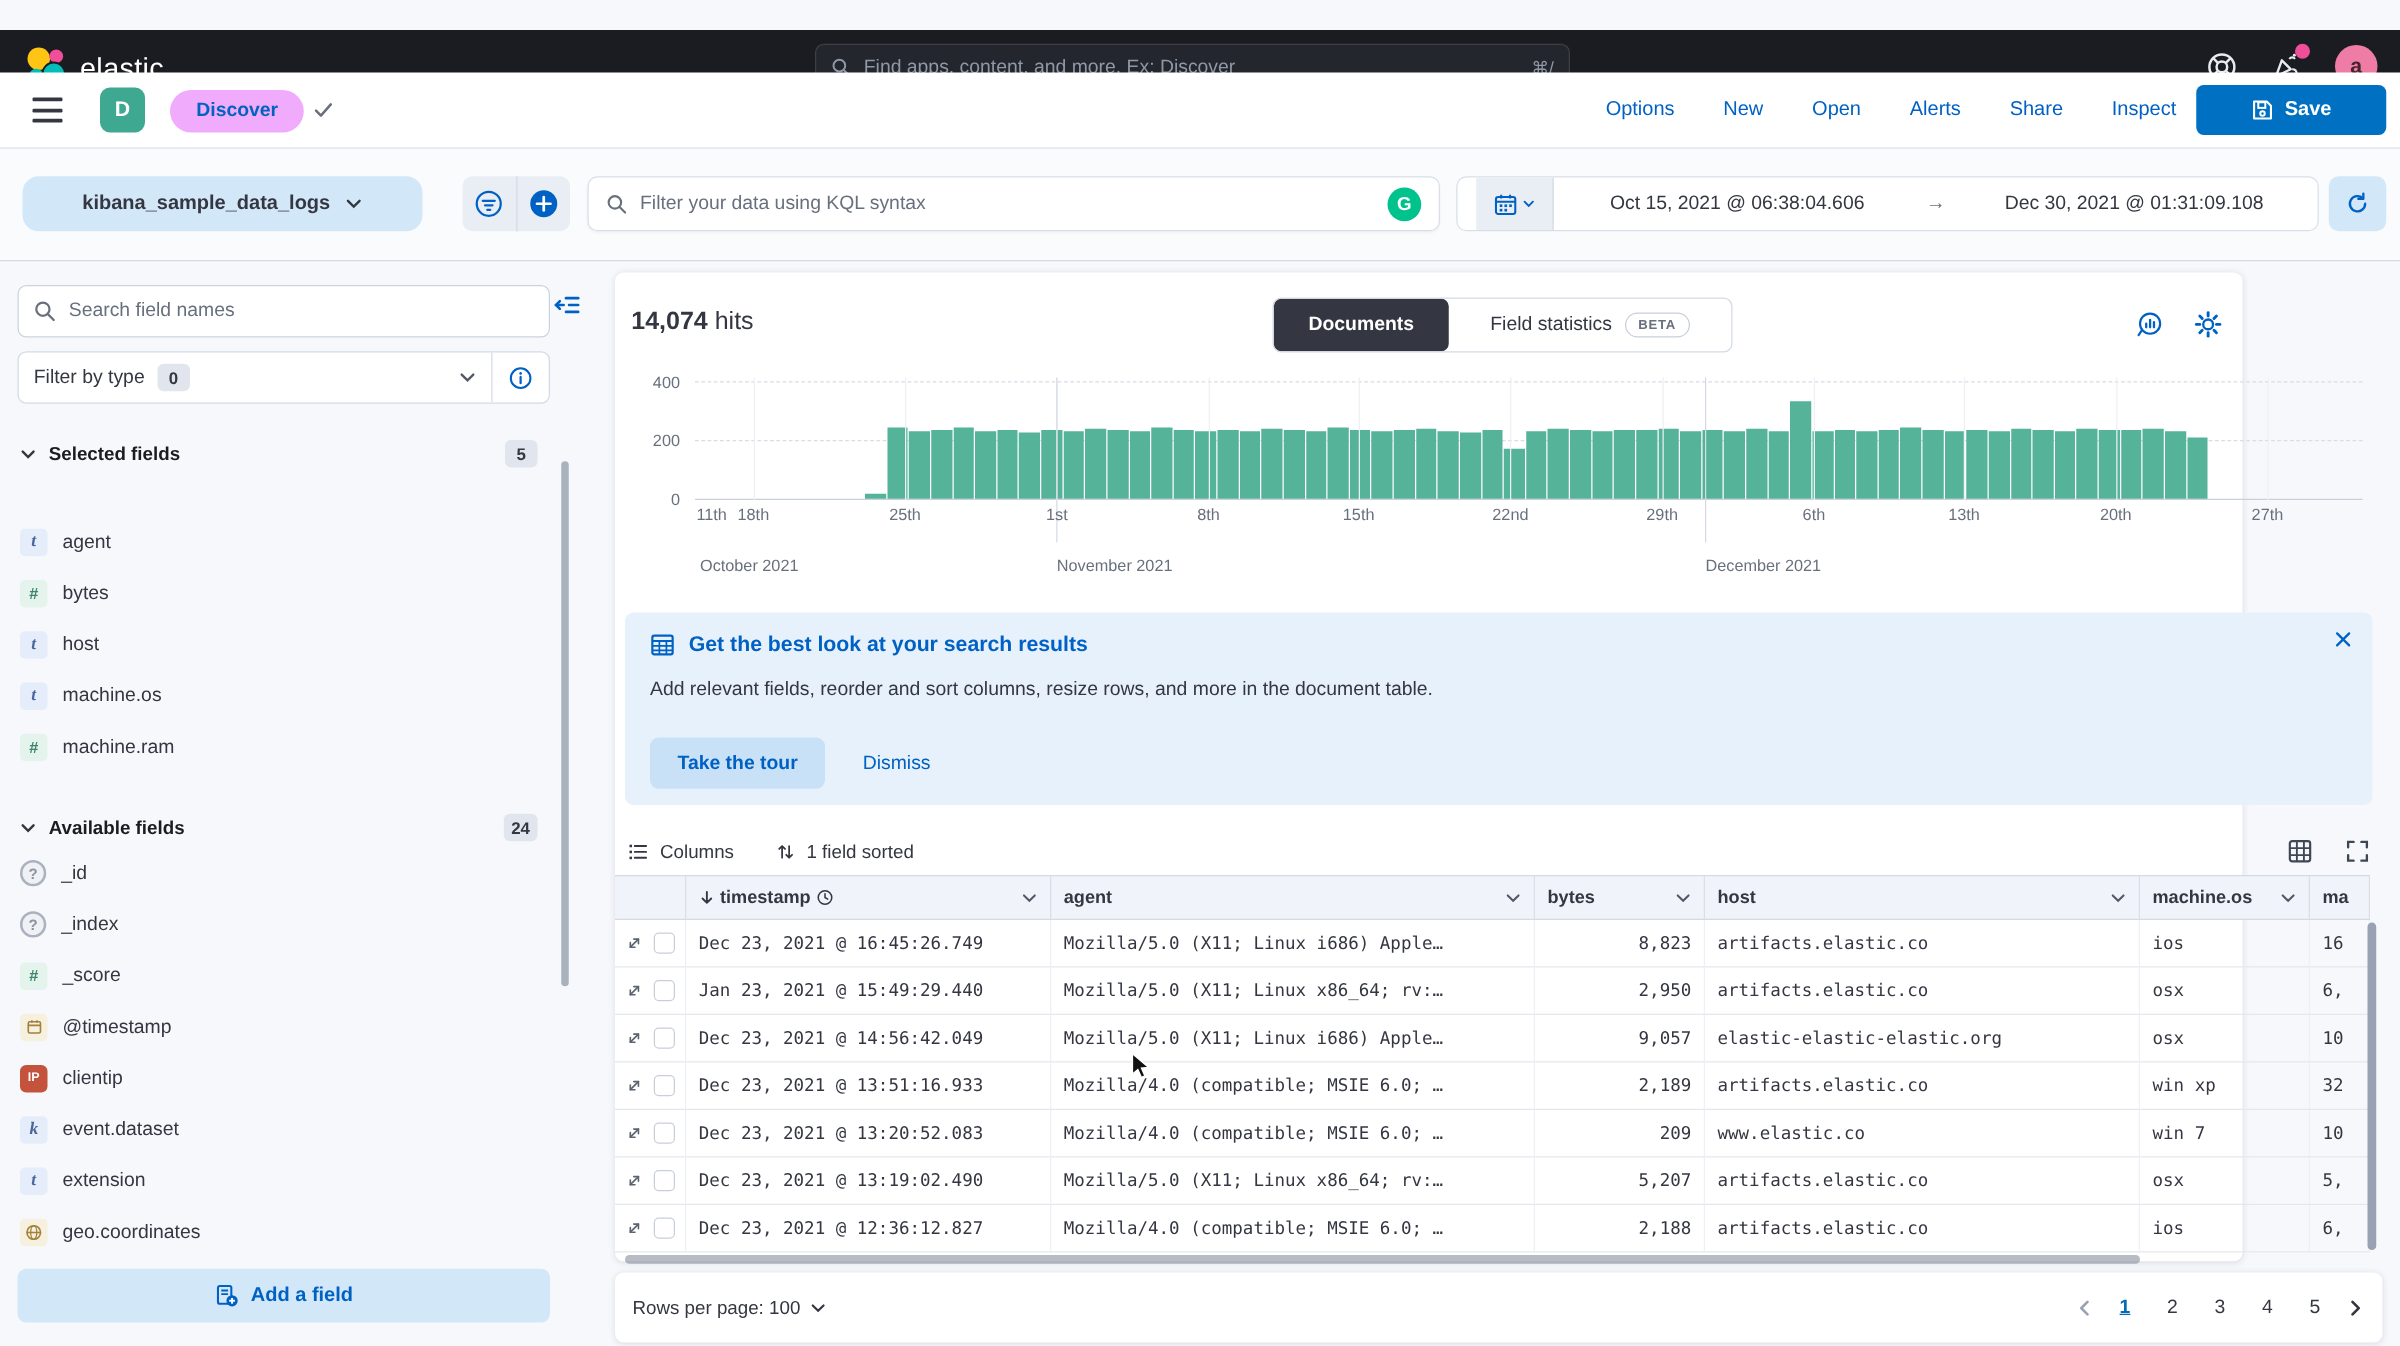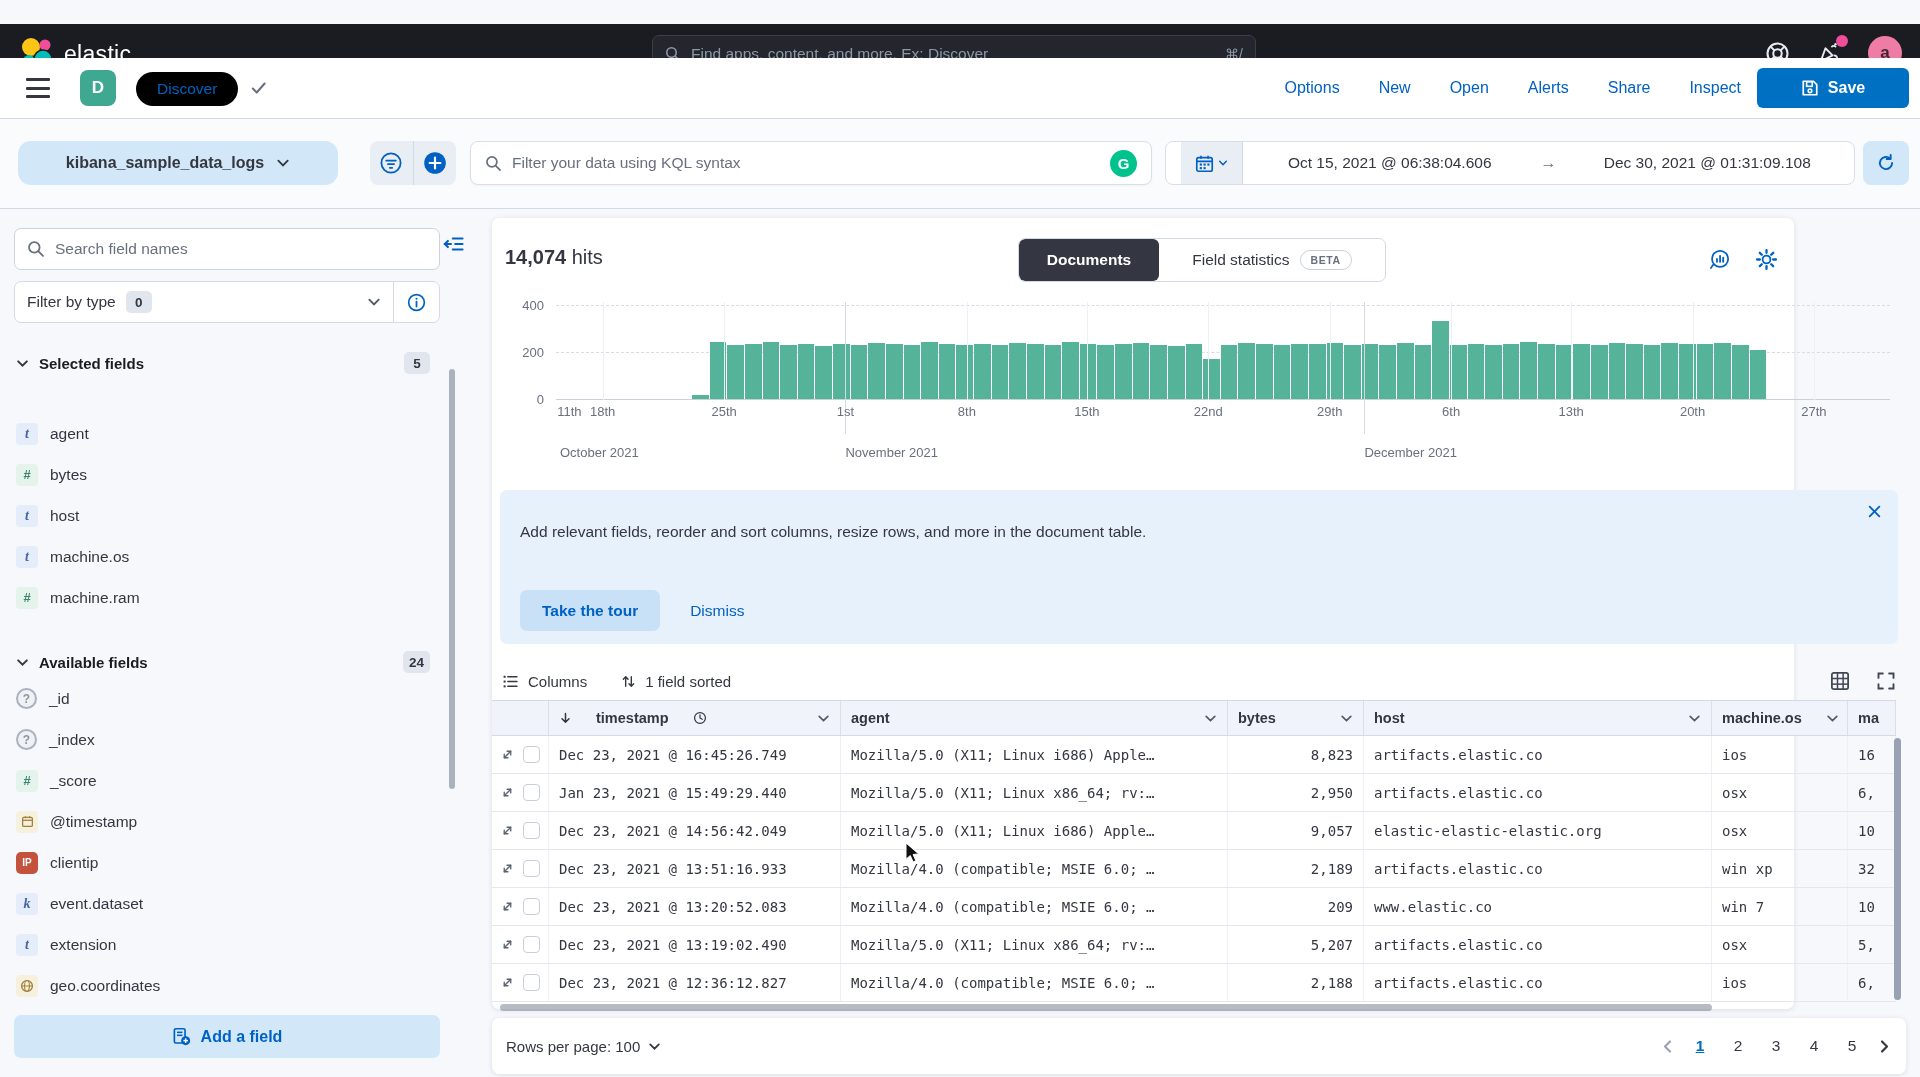--- a/index.html
+++ b/index.html
@@ -19,21 +19,21 @@
   .top-icons { position:absolute; right:18px; top:0; height:58px; display:flex; align-items:center; gap:26px; }
   .notif-wrap { position:relative; }
   .notif-dot { position:absolute; right:-6px; top:-5px; width:12px; height:12px; border-radius:50%; background:#f04e98; }
   .avatar { width:34px; height:34px; border-radius:50%; background:#ee7ca4; color:#47232f; font-size:17px; font-weight:600; display:flex; align-items:center; justify-content:center; }
 
   
   .navbar { position:absolute; left:0; top:58px; width:1920px; height:61px; background:#fff; border-bottom:1px solid #d3dae6; }
   .hamburger { position:absolute; left:26px; top:20px; width:24px; height:20px; display:flex; flex-direction:column; justify-content:space-between; cursor:pointer; }
   .hamburger span { height:3px; background:#343741; border-radius:1px; }
   .space-badge { position:absolute; left:80px; top:12px; width:36px; height:36px; border-radius:8px; background:#3fa891; color:#fff; font-weight:700; font-size:17px; display:flex; align-items:center; justify-content:center; }
-  .crumb-pill { position:absolute; left:136px; top:14px; height:34px; padding:0 21px; border-radius:17px; background:#000000; color:#0062c1; font-size:15.5px; font-weight:400; display:flex; align-items:center; }
+  .crumb-pill { position:absolute; left:136px; top:14px; height:34px; padding:0 21px; border-radius:17px; background:#f0abfc; color:#0062c1; font-size:15.5px; font-weight:700; display:flex; align-items:center; }
   .crumb-check { position:absolute; left:250px; top:21px; color:#69707d; }
   .nav-links { position:absolute; right:179px; top:0; height:60px; display:flex; align-items:center; gap:39px; }
   .nav-links a { color:#0061c4; font-size:16px; font-weight:500; text-decoration:none; cursor:pointer; }
   .save-btn { position:absolute; left:1757px; top:10px; width:152px; height:40px; background:#0071c2; border:none; border-radius:6px; color:#fff; font-size:16px; font-weight:600; font-family:inherit; display:flex; align-items:center; justify-content:center; gap:9px; cursor:pointer; }
 
   
   .querybar { position:absolute; left:0; top:119px; width:1920px; height:90px; background:#fafbfd; border-bottom:1px solid #d3dae6; }
   .dataview-btn { position:absolute; left:18px; top:22px; width:320px; height:44px; border-radius:13px; background:#d2e7f8; color:#343741; font-size:16px; font-weight:600; display:flex; align-items:center; justify-content:center; gap:12px; cursor:pointer; }
   .filter-group { position:absolute; left:370px; top:22px; width:86px; height:44px; border-radius:8px; background:#e9edf4; display:flex; }
   .filter-group .fg-btn { flex:1; display:flex; align-items:center; justify-content:center; cursor:pointer; }
@@ -114,21 +114,21 @@
 
   
   .grid-toolbar { position:absolute; left:10px; top:450px; width:1394px; height:26px; display:flex; align-items:center; gap:34px; color:#343741; }
   .gt-item { display:flex; align-items:center; gap:9px; font-size:15px; font-weight:500; cursor:pointer; }
   .gt-right { margin-left:auto; display:flex; gap:26px; color:#404754; }
 
   
   .dtable { position:absolute; left:0; top:482px; width:1404px; }
   .thead, .trow { display:grid; grid-template-columns:57px 292px 387px 136px 348px 136px 48px; }
   .thead { height:36px; background:#f0f3f9; border-top:1px solid #d3dae6; border-bottom:1px solid #d3dae6; }
-  .th { display:flex; align-items:center; gap:24px; padding:0 10px; font-size:14.5px; font-weight:700; color:#343741; border-right:1px solid #d9dee7; overflow:hidden; white-space:nowrap; cursor:pointer; }
+  .th { display:flex; align-items:center; gap:4px; padding:0 10px; font-size:14.5px; font-weight:700; color:#343741; border-right:1px solid #d9dee7; overflow:hidden; white-space:nowrap; cursor:pointer; }
   .th .chev { margin-left:auto; color:#525866; flex:none; }
   .trow { height:38px; border-bottom:1px solid #e4e8ee; }
   .td { display:flex; align-items:center; padding:0 10px; font-family:"DejaVu Sans Mono", monospace; font-size:14px; color:#343741; border-right:1px solid #edf0f4; overflow:hidden; white-space:nowrap; }
   .td.ctrl { gap:9px; font-family:"Liberation Sans", sans-serif; padding-left:9px; }
   .td.num { justify-content:flex-end; }
   .cbox { width:17px; height:17px; border:1.5px solid #c9cfd9; border-radius:4px; background:#fff; flex:none; cursor:pointer; }
   .expand-ic { color:#5b6470; cursor:pointer; display:flex; }
   .hscroll { position:absolute; left:8px; top:786px; width:1212px; height:7px; background:#7b8492; opacity:.55; border-radius:4px; }
   .vscroll { position:absolute; left:1402px; top:520px; width:7px; height:262px; background:#98a2b3; border-radius:4px; }
 
@@ -561,20 +561,31 @@
         <span style="left: 85.2%;">20th</span>
         <span style="left: 94.3%;">27th</span>
       </div>
     <div class="xmonths" id="xmonths">
         <span style="left: 0.3%;">October 2021</span>
         <span style="left: 21.7%;">November 2021</span>
         <span style="left: 60.6%;">December 2021</span>
       </div>
 
     <div class="callout">
+      <div class="co-title">
+        <svg width="20" height="20" viewBox="0 0 16 16">
+            <rect x="1.5" y="2" width="13" height="12" rx="1.2" fill="none" stroke="#0061c4" stroke-width="1.4"></rect>
+            <line x1="1.5" y1="5.5" x2="14.5" y2="5.5" stroke="#0061c4" stroke-width="1.3"></line>
+            <line x1="1.5" y1="8.5" x2="14.5" y2="8.5" stroke="#0061c4" stroke-width="1.1"></line>
+            <line x1="1.5" y1="11.5" x2="14.5" y2="11.5" stroke="#0061c4" stroke-width="1.1"></line>
+            <line x1="6" y1="5.5" x2="6" y2="14" stroke="#0061c4" stroke-width="1.1"></line>
+            <line x1="10.5" y1="5.5" x2="10.5" y2="14" stroke="#0061c4" stroke-width="1.1"></line>
+          </svg>
+        <span>Get the best look at your search results</span>
+      </div>
       <span class="co-close">
         <svg width="15" height="15" viewBox="0 0 14 14">
             <line x1="2.5" y1="2.5" x2="11.5" y2="11.5" stroke="currentColor" stroke-width="1.7" stroke-linecap="round"></line>
             <line x1="11.5" y1="2.5" x2="2.5" y2="11.5" stroke="currentColor" stroke-width="1.7" stroke-linecap="round"></line>
           </svg>
       </span>
       <div class="co-body">Add relevant fields, reorder and sort columns, resize rows, and more in the document table.</div>
       <div class="co-actions">
         <button class="tour-btn">Take the tour</button>
         <span class="dismiss-link">Dismiss</span>

